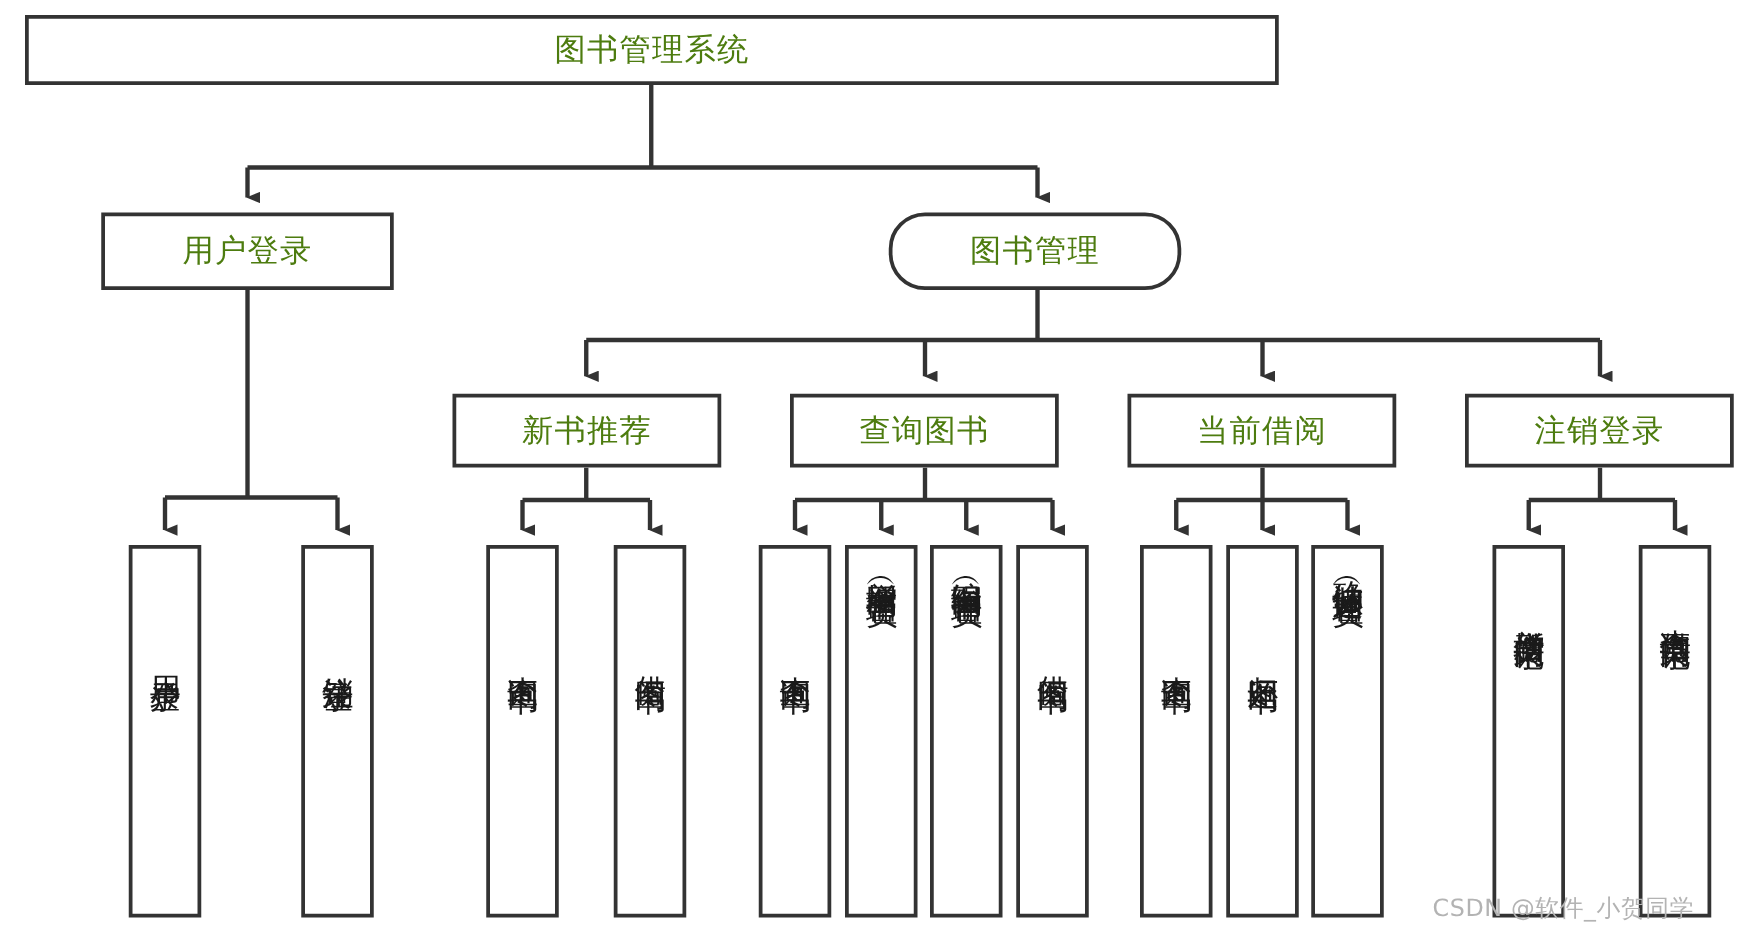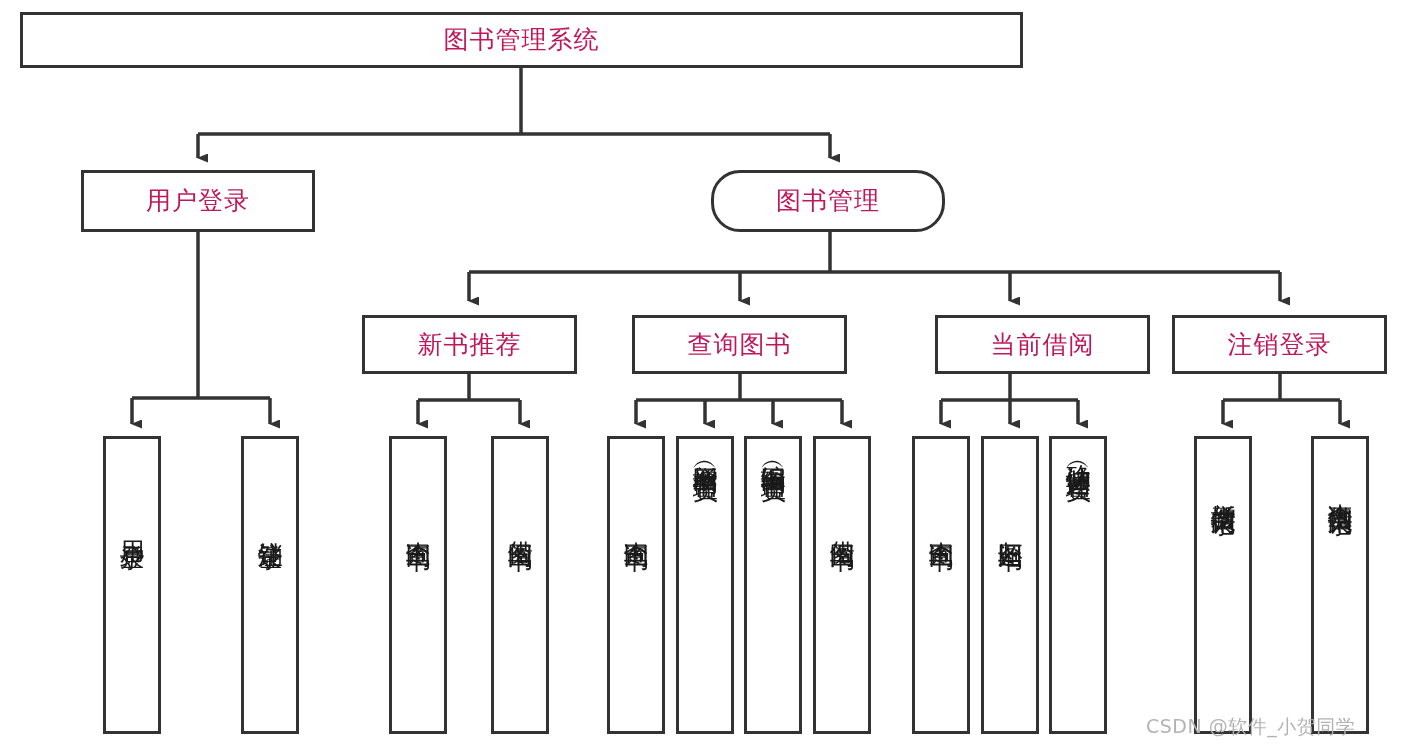--- a/index.html
+++ b/index.html
@@ -32,21 +32,21 @@
     background: #ffffff;
     border: 3px solid #333333;
     display: flex;
     align-items: center;
     justify-content: center;
     overflow: hidden;
   }
   .node-label-h {
     font-size: 25px;
     line-height: 1.1;
-    color: #be185d;
+    color: #4d7c0f;
     letter-spacing: 1px;
     white-space: nowrap;
     text-align: center;
   }
   .node-box.leaf {
     align-items: flex-start;
     justify-content: center;
     padding-top: 4px;
   }
   .node-label-v {
@@ -140,21 +140,21 @@
   </div>
 
   <div class="node-box" style="left:362px; top:315px; width:215px; height:59px;">
     <span class="node-label-h">新书推荐</span>
   </div>
 
   <div class="node-box" style="left:632px; top:315px; width:215px; height:59px;">
     <span class="node-label-h">查询图书</span>
   </div>
 
-  <div class="node-box" style="left:902px; top:315px; width:215px; height:59px;margin-left:33px;">
+  <div class="node-box" style="left:902px; top:315px; width:215px; height:59px;">
     <span class="node-label-h">当前借阅</span>
   </div>
 
   <div class="node-box" style="left:1172px; top:315px; width:215px; height:59px;">
     <span class="node-label-h">注销登录</span>
   </div>
 
   <div class="node-box leaf" style="left:103px; top:436px; width:58px; height:298px; padding-top:82px;">
     <span class="node-label-v">用户登录</span>
   </div>

